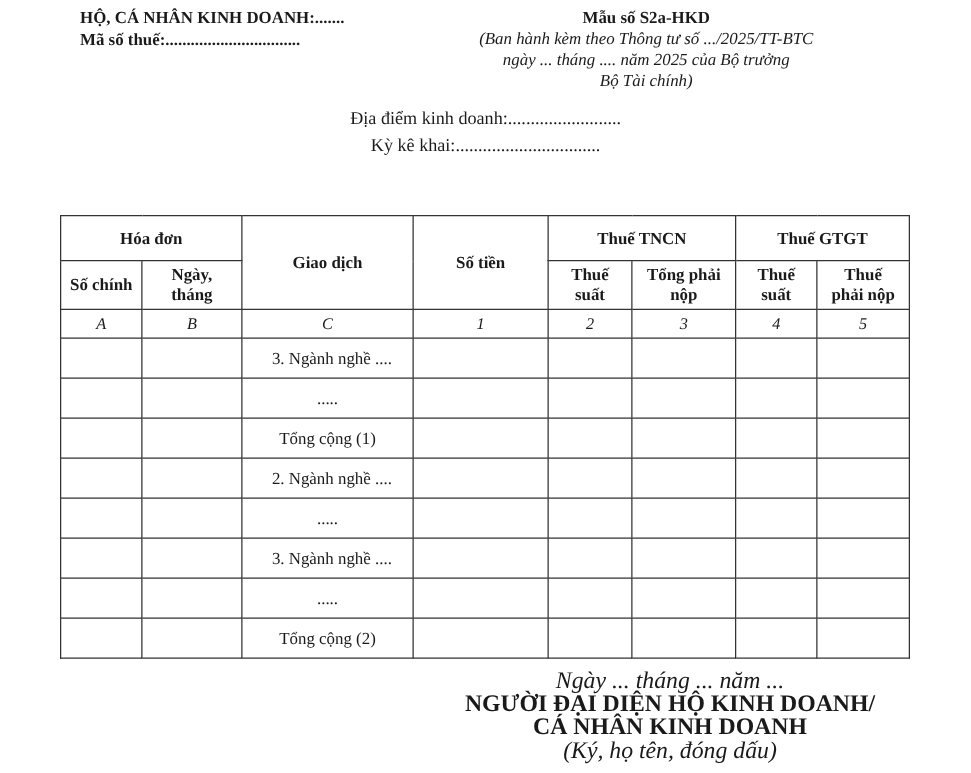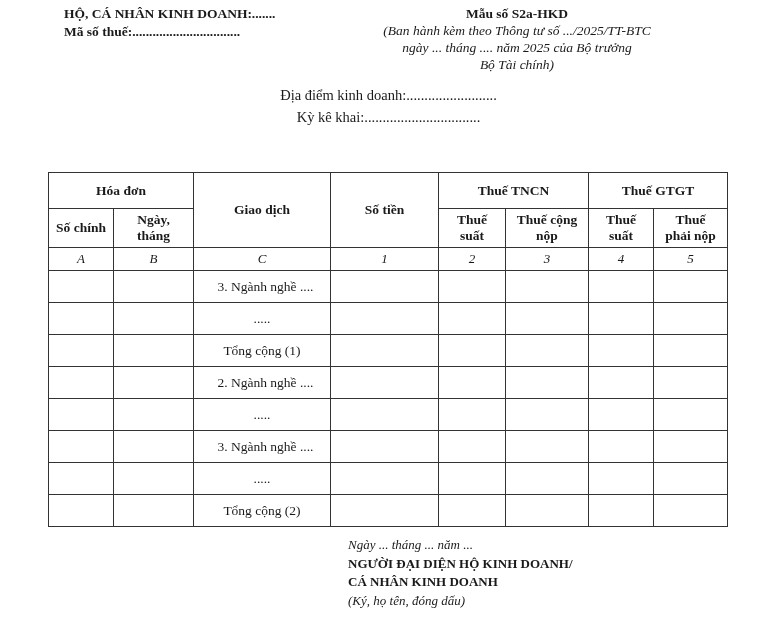--- a/index.html
+++ b/index.html
@@ -71,21 +71,22 @@
   tr.h2 th { height: 39px; font-weight: bold; white-space: pre-line; line-height: 16px; }
   tr.codes td { height: 23px; font-style: italic; font-size: 13px; }
   tr.brow td { height: 32px; }
   td.c-left { text-align: left; padding-left: 7px; }
 
   .signature {
     position: absolute;
     left: 348px;
     top: 536px;
     width: 376px;
-    font-size: 13px;
+    text-align: center;
+    font-size: 19px;
     line-height: 18.5px;
     font-family: Liberation Serif, serif;
   }
 </style>
 </head>
 <body>
 
 <div class="page">
 
   <div class="top-left">
@@ -123,21 +124,21 @@
       <th rowspan="2">Số tiền</th>
       <th colspan="2">Thuế TNCN</th>
       <th colspan="2">Thuế GTGT</th>
     </tr>
     <tr class="h2">
       <th>Số chính</th>
       <th>Ngày,
 tháng</th>
       <th>Thuế
 suất</th>
-      <th>Thuế cộng
+      <th>Tổng phải
 nộp</th>
       <th>Thuế
 suất</th>
       <th>Thuế
 phải nộp</th>
     </tr>
     <tr class="codes">
       <td>A</td>
       <td>B</td>
       <td>C</td>

